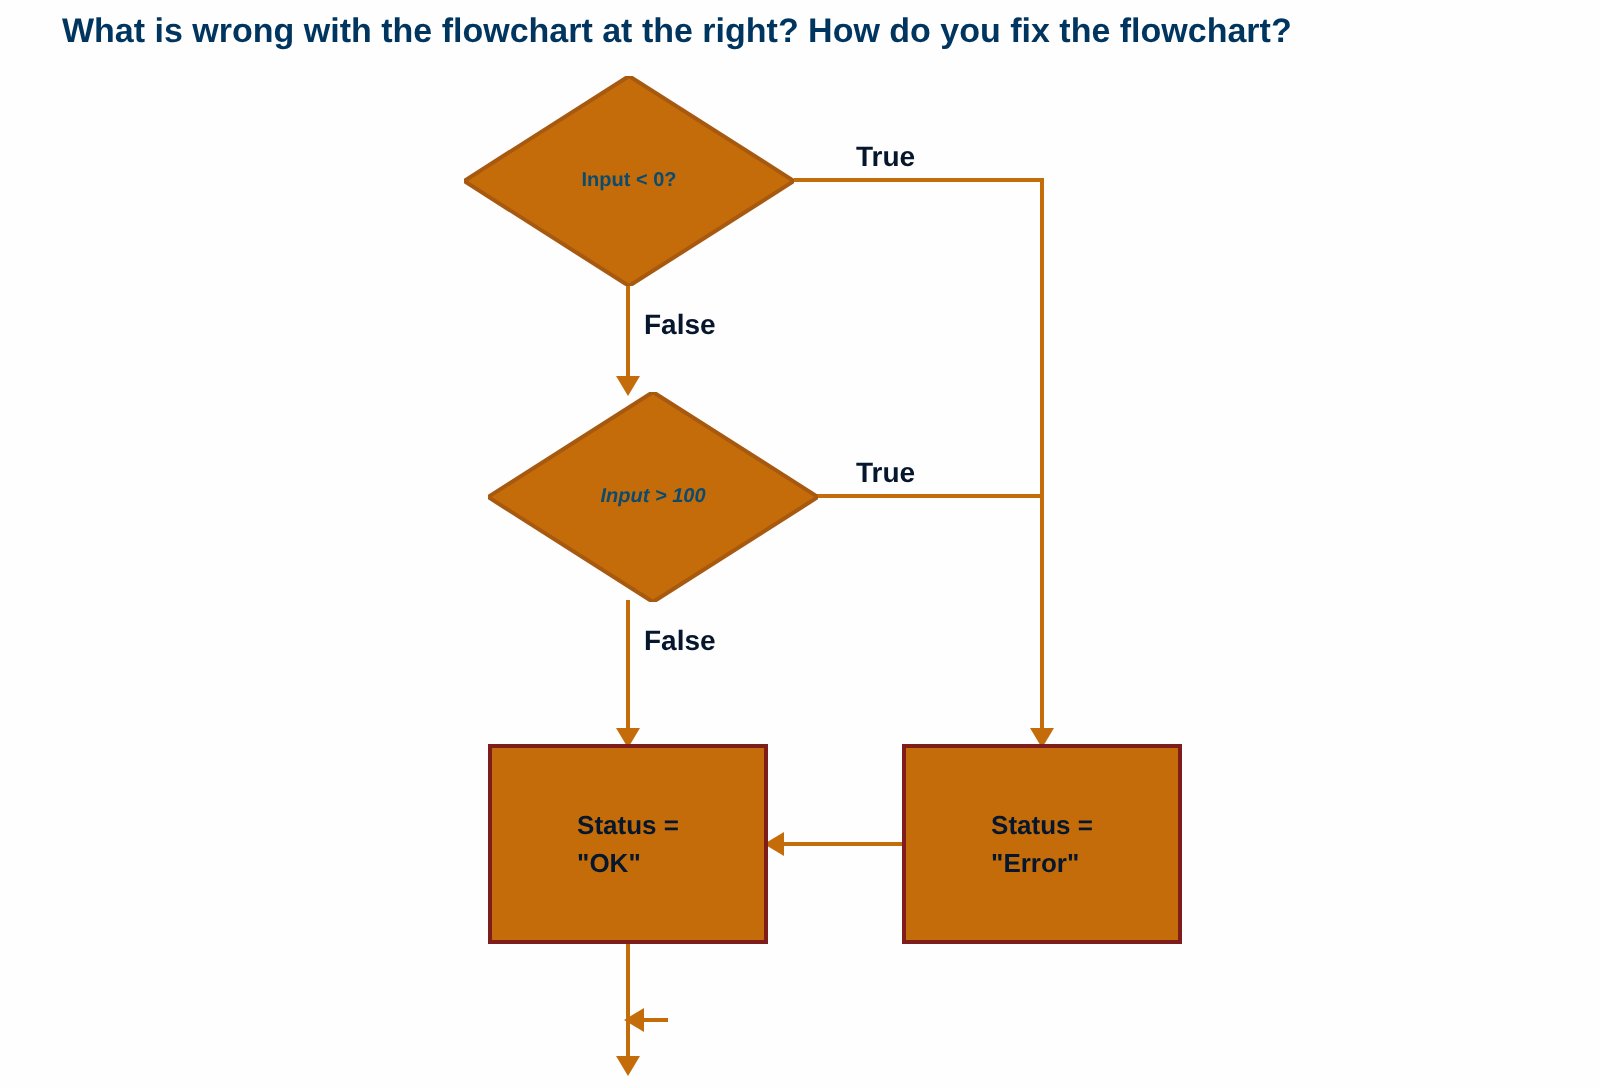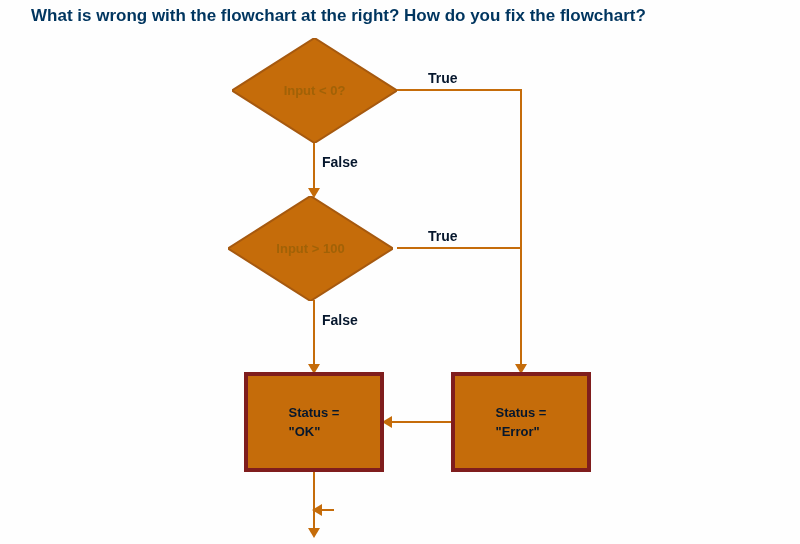--- a/index.html
+++ b/index.html
@@ -27,31 +27,31 @@
       width: 165px;
       height: 105px;
     }
     .diamond svg { display: block; }
     .diamond-text {
       position: absolute;
       top: 0; left: 0; right: 0; bottom: 0;
       display: flex;
       align-items: center;
       justify-content: center;
-      font-size: 13px;
+      font-size: 10px;
       font-weight: bold;
-      color: #a16207;
+      color: #0c4a6e;
       text-align: center;
     }
     .box {
       position: absolute;
       width: 140px;
       height: 100px;
       background: #C56C0A;
-      border: 4px solid #7f1d1d;
+      border: 2px solid #7f1d1d;
       display: flex;
       align-items: center;
       justify-content: center;
       padding: 4px 8px;
       font-size: 13px;
       font-weight: bold;
       color: #06172d;
       text-align: left;
       line-height: 1.5;
       white-space: pre-line;
@@ -97,21 +97,21 @@
     <polyline points="334,510 314,510" fill="none" stroke="#C56C0A" stroke-width="2" marker-end="url(#arr)"></polyline>
   </svg>
 
   <div class="diamond" style="left:232px; top:38px;">
     <svg width="165" height="105">
       <polygon points="82.5,0 165,52.5 82.5,105 0,52.5" fill="#C56C0A" stroke="#a6590f" stroke-width="2"></polygon>
     </svg>
     <div class="diamond-text">Input &lt; 0?</div>
   </div>
 
-  <div class="diamond" style="left:228px; top:196px;">
+  <div class="diamond" style="left:244px; top:196px;font-style:italic;">
     <svg width="165" height="105">
       <polygon points="82.5,0 165,52.5 82.5,105 0,52.5" fill="#C56C0A" stroke="#a6590f" stroke-width="2"></polygon>
     </svg>
     <div class="diamond-text">Input &gt; 100</div>
   </div>
 
   <div class="box" style="left:244px; top:372px;">Status =
 "OK"</div>
 
   <div class="box" style="left:451px; top:372px;">Status =

